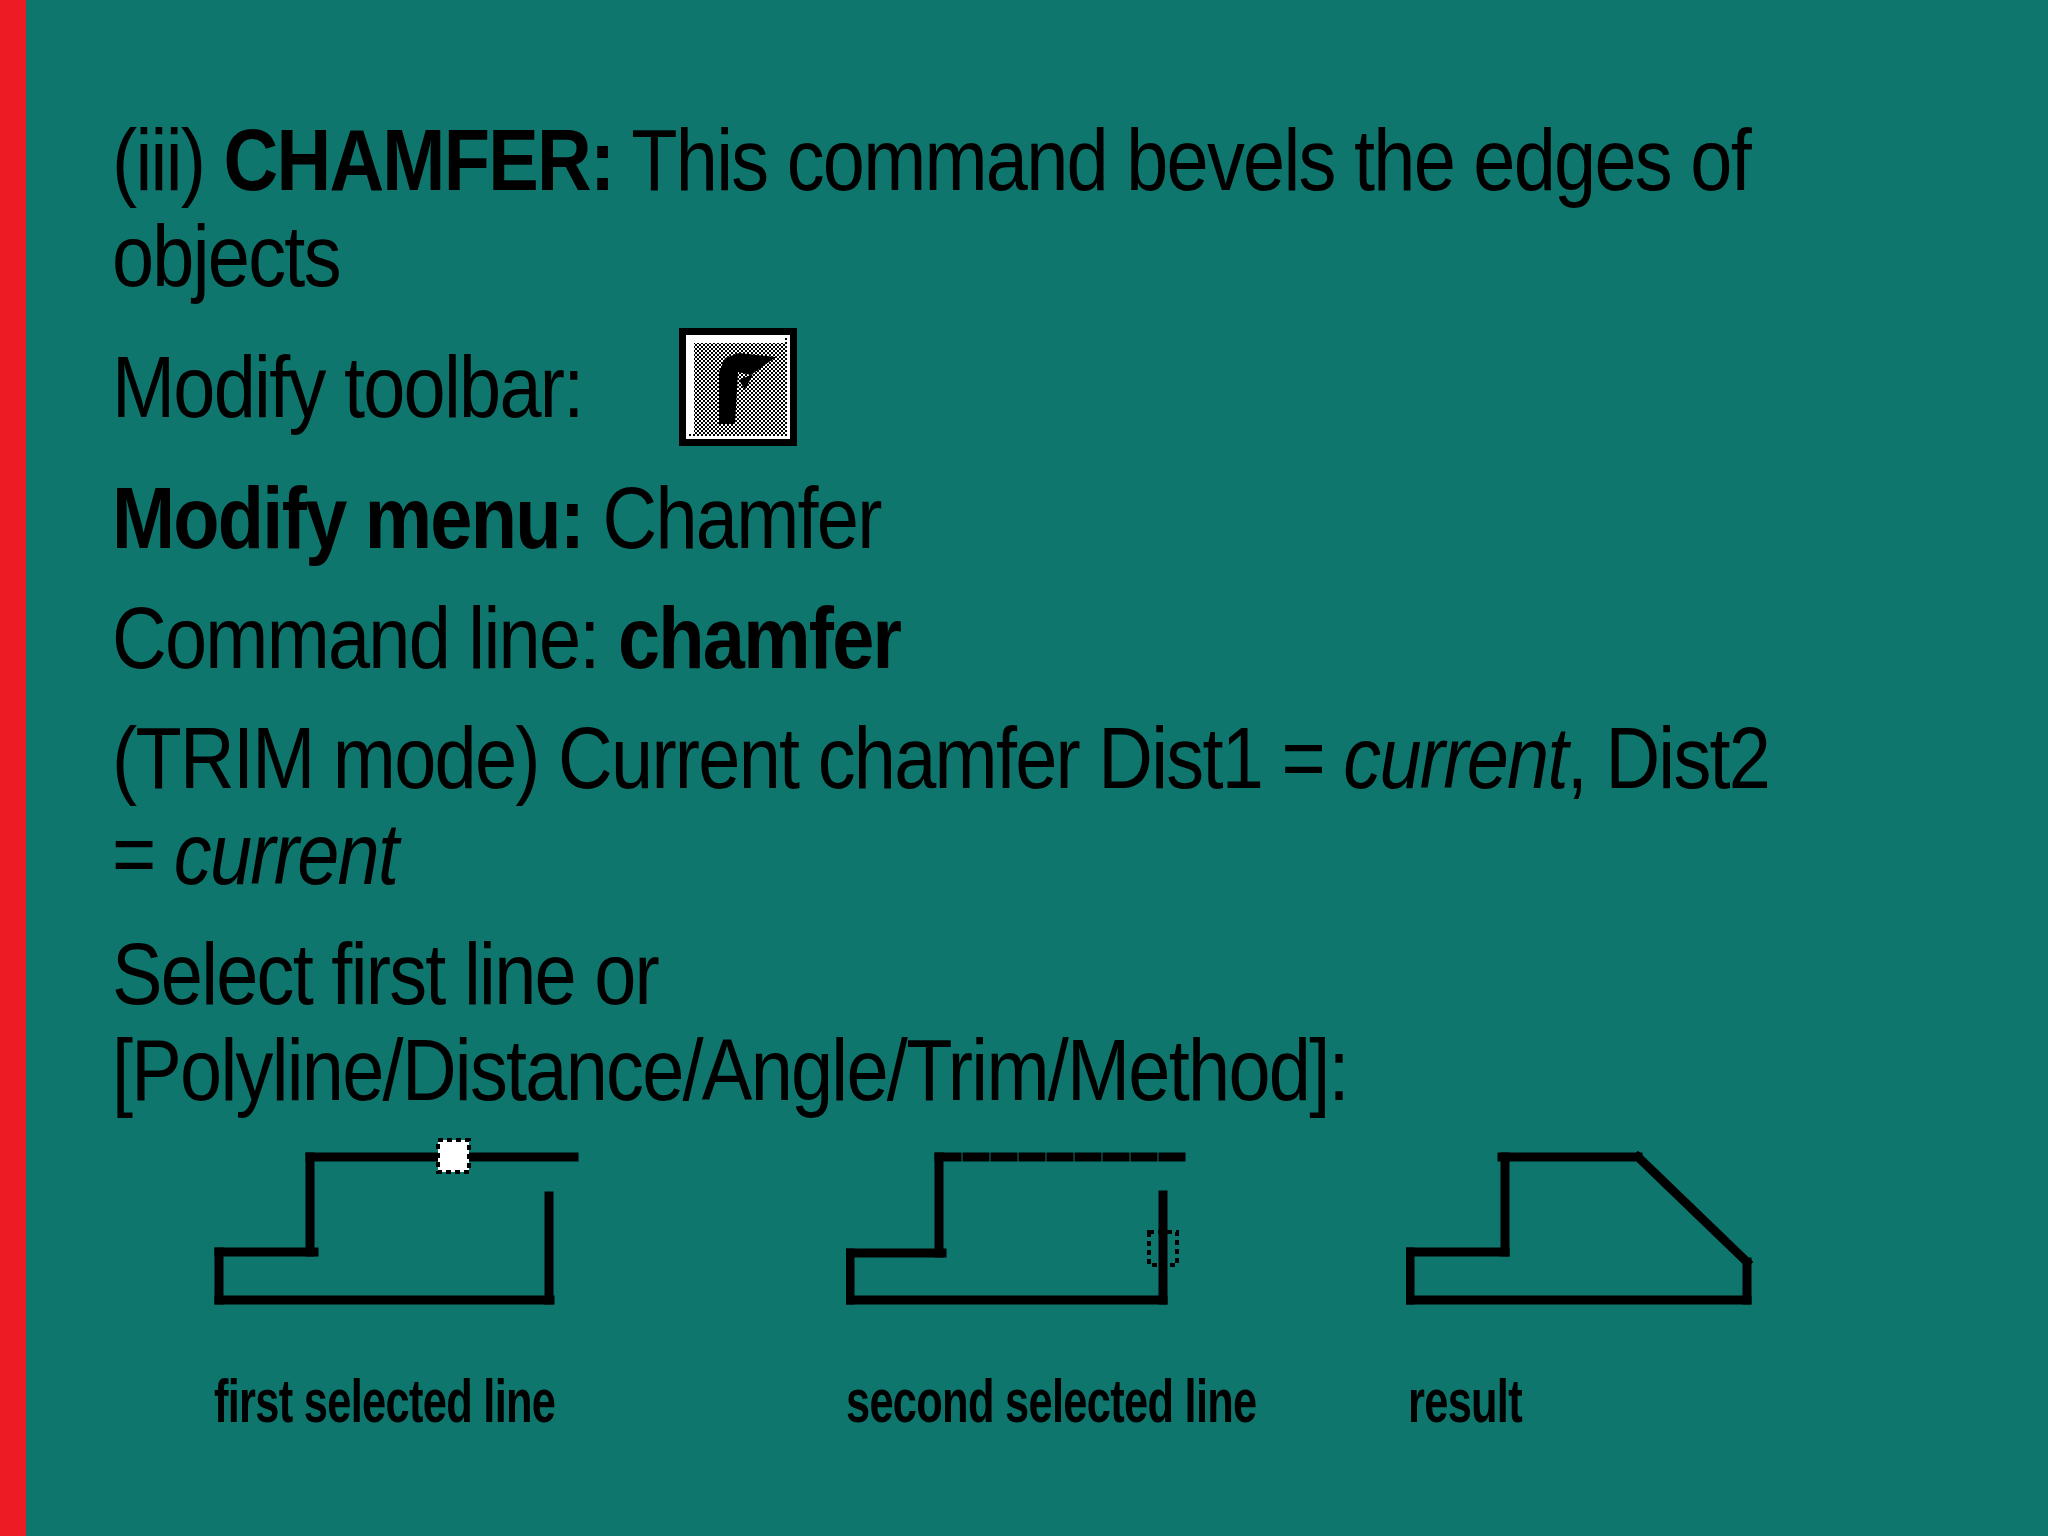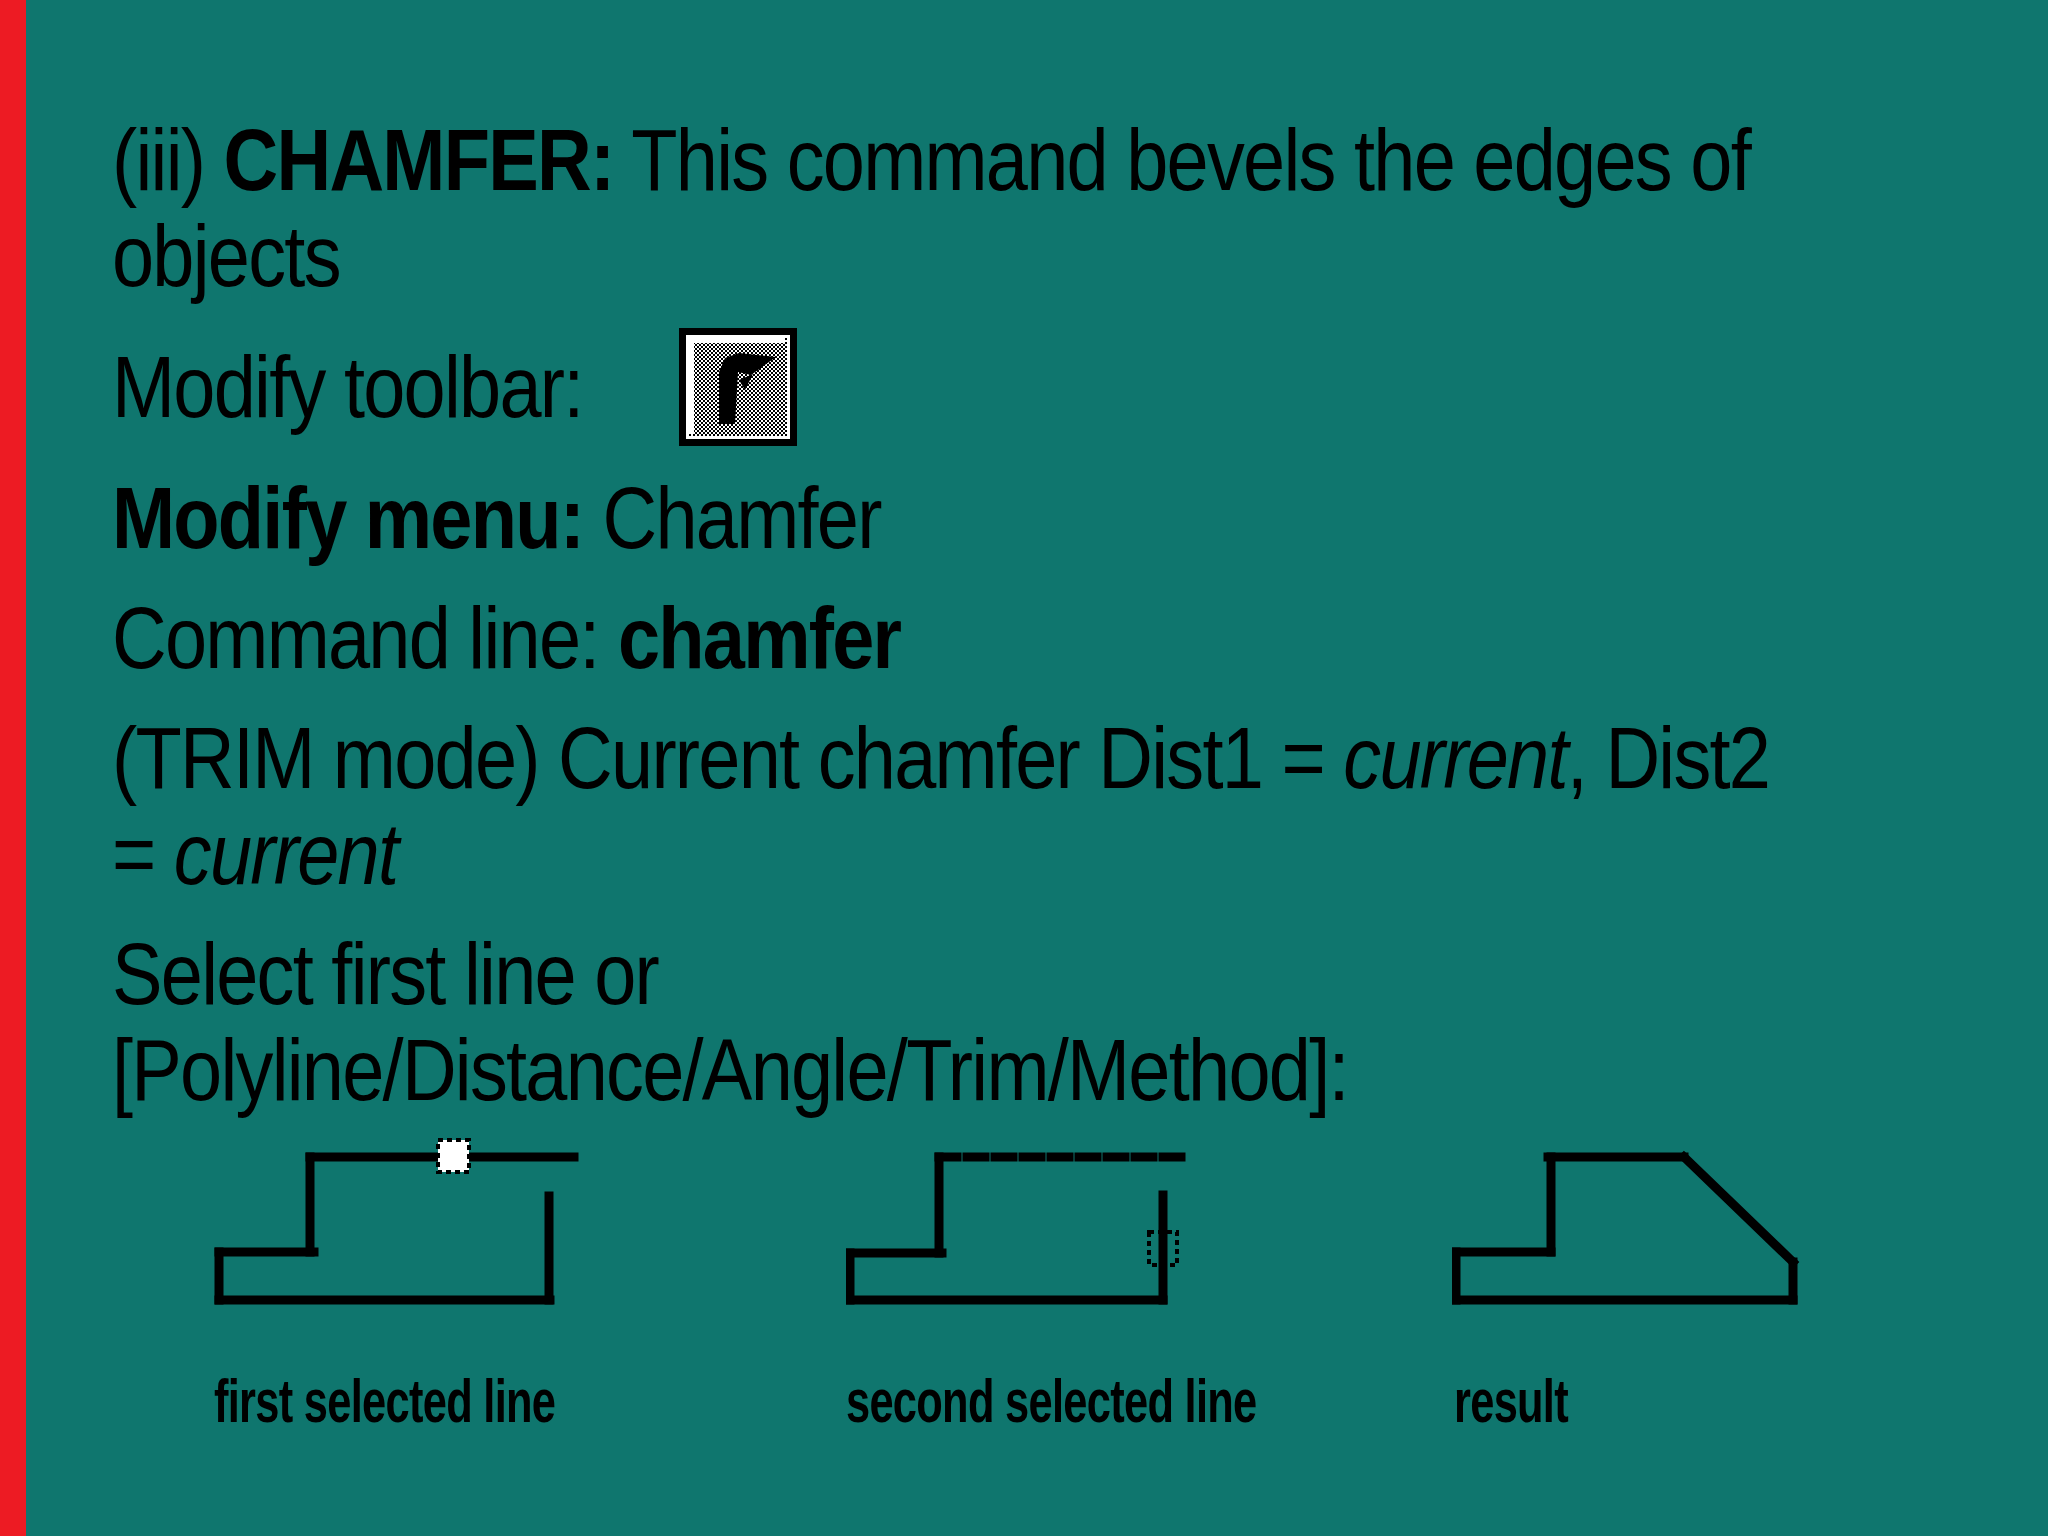--- a/index.html
+++ b/index.html
@@ -122,21 +122,21 @@
         <path d="M4,117 H96"></path>
         <path d="M4,117 V164"></path>
         <path d="M4,164 H317"></path>
         <path d="M317,59 V164"></path>
       </g>
       <rect x="303" y="96" width="28" height="33" fill="none" stroke="#000" stroke-width="4" stroke-dasharray="5 4"></rect>
     </svg>
     <div class="fig-label" style="left:0px;top:234px;">second selected line</div>
   </div>
 
-  <div class="fig" style="left:1452px;top:1136px;">
+  <div class="fig" style="left:1406px;top:1136px;">
     <svg width="348" height="178" viewBox="0 0 348 178" xmlns="http://www.w3.org/2000/svg">
       <g fill="none" stroke="#000" stroke-width="9" stroke-linecap="square">
         <path d="M96,21 H232"></path>
         <path d="M232,21 L341,126"></path>
         <path d="M341,126 V164"></path>
         <path d="M4,164 H341"></path>
         <path d="M4,116 V164"></path>
         <path d="M4,116 H99"></path>
         <path d="M99,21 V116"></path>
       </g>

